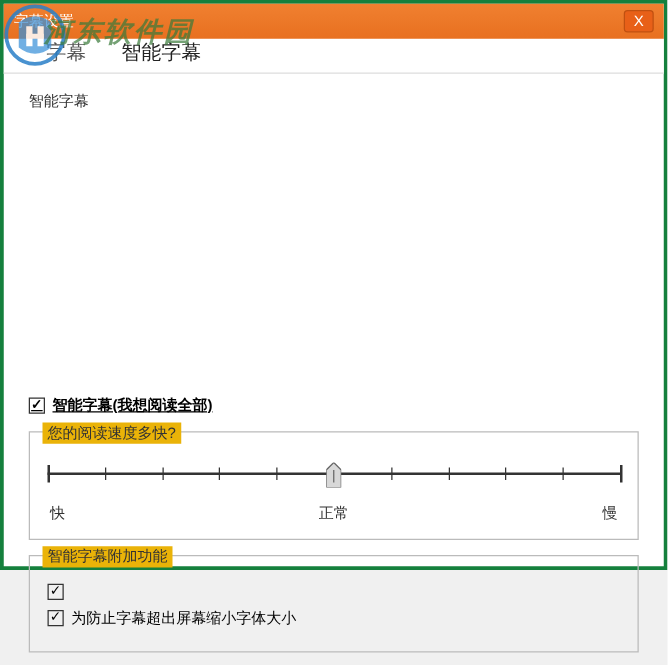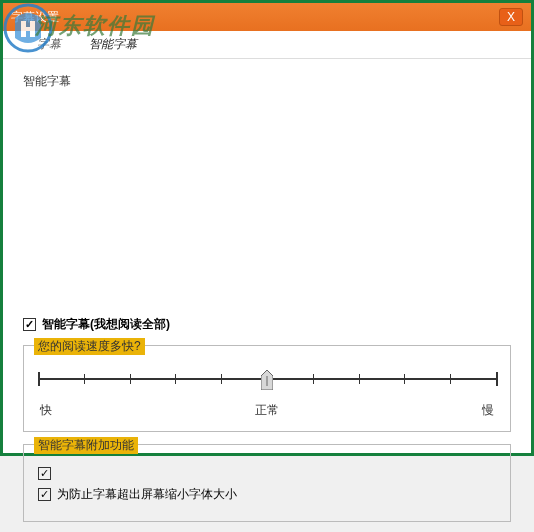--- a/index.html
+++ b/index.html
@@ -5,32 +5,32 @@
 * { margin: 0; padding: 0; box-sizing: border-box; font-family: "Microsoft YaHei", "SimSun", sans-serif; }
 body { width: 534px; height: 532px; background: #f0f0f0; position: relative; }
 
 .window { width: 534px; height: 456px; border: 3px solid #15803d; background: #fff; position: relative; }
 
 .titlebar { height: 28px; background: linear-gradient(#f08030, #e87020); display: flex; align-items: center; padding: 0 8px; position: relative; }
 .titlebar-text { color: #fff; font-size: 12px; flex: 1; }
 .close-btn { width: 24px; height: 18px; background: #e86018; border: 1px solid #c05010; border-radius: 3px; color: #fff; font-size: 12px; display: flex; align-items: center; justify-content: center; cursor: pointer; }
 
 .tabs { height: 28px; background: #fff; border-bottom: 1px solid #ddd; display: flex; align-items: flex-end; padding-left: 20px; }
-.tab { padding: 5px 14px; font-size: 12px; color: #555; cursor: pointer; font-style: italic; }
+.tab { padding: 5px 14px; font-size: 16px; color: #555; cursor: pointer; }
 .tab.active { color: #222; }
 
 .content { padding: 14px 20px; }
 .subtitle-label { font-size: 12px; color: #333; margin-bottom: 10px; }
 
 .whitearea { height: 210px; }
 
 .checkbox-row { display: flex; align-items: center; margin: 6px 0; font-size: 12px; }
 .checkbox { width: 13px; height: 13px; border: 1px solid #333; margin-right: 6px; display: flex; align-items: center; justify-content: center; cursor: pointer; }
 .checkbox.checked::after { content: "✓"; font-size: 11px; line-height: 1; color: #000; }
-.bold { font-weight: bold; }
+.bold { font-weight: bold; text-decoration: underline; }
 
 .groupbox { border: 1px solid #bbb; margin-top: 12px; padding: 16px 14px 12px; position: relative; }
 .groupbox-title { position: absolute; top: -8px; left: 10px; background: #eab308; padding: 0 4px; font-size: 12px; color: #333; }
 
 .slider-track { position: relative; height: 30px; margin: 4px 0 6px; }
 .slider-line { position: absolute; top: 12px; left: 0; right: 0; height: 2px; background: #333; }
 .slider-tick { position: absolute; top: 8px; width: 1px; height: 10px; background: #333; }
 .slider-tick.major { top: 6px; height: 14px; width: 2px; }
 .slider-thumb { position: absolute; top: 4px; left: 50%; transform: translateX(-50%); width: 12px; height: 20px; cursor: pointer; }
 .slider-thumb svg { display: block; }

